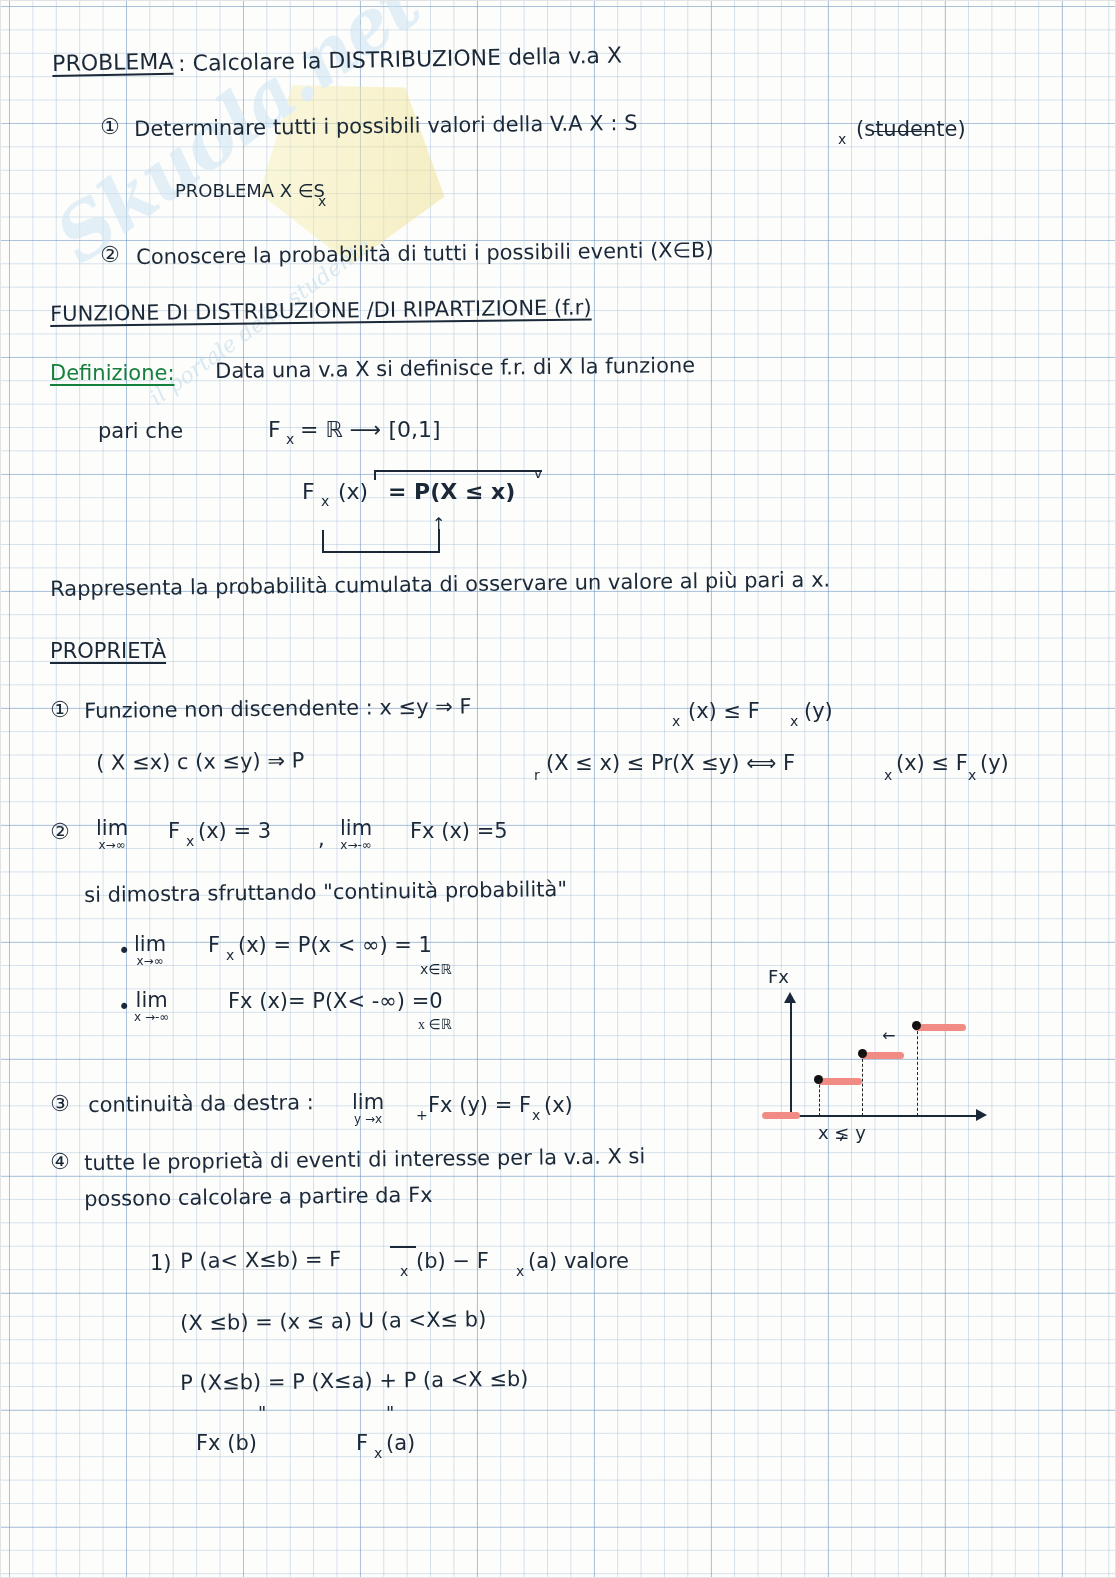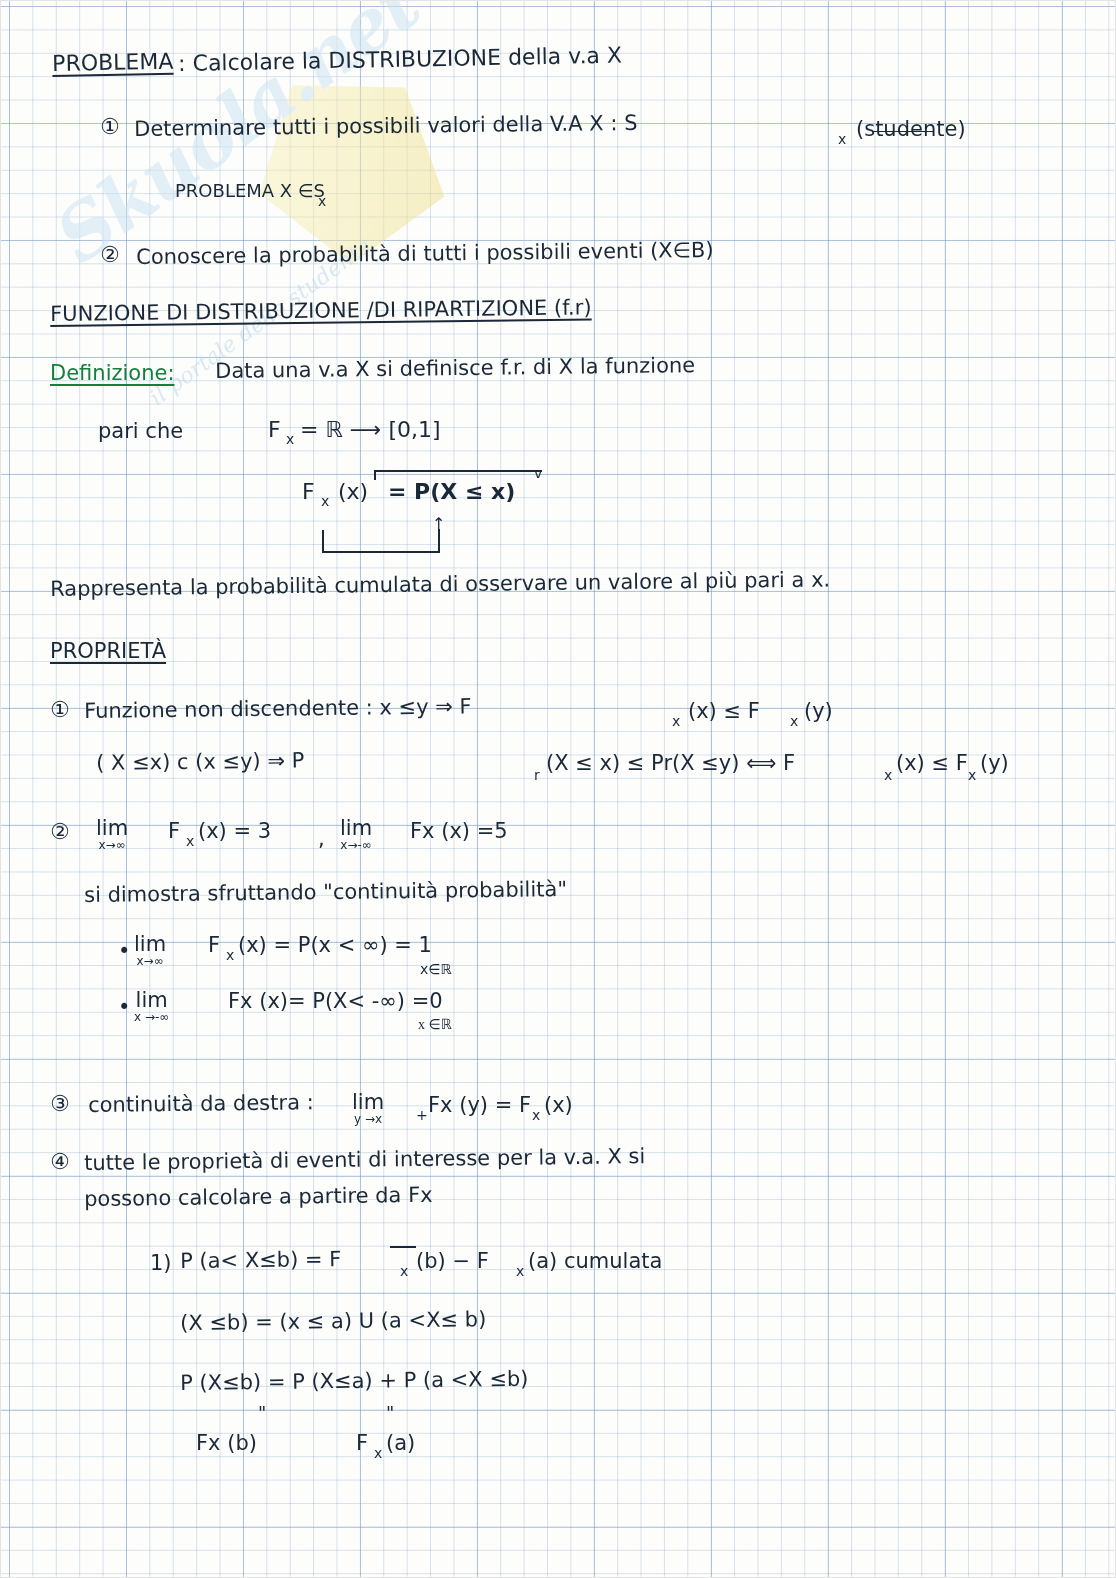--- a/index.html
+++ b/index.html
@@ -273,28 +273,55 @@
   <div class="hw s22" style="left:50px; top:1150px;">④</div>
   <div class="hw s21 tilt2" style="left:84px; top:1152px;">tutte le proprietà di eventi di interesse   per la  v.a.  X   si</div>
   <div class="hw s21 tilt2" style="left:84px; top:1188px;">possono calcolare a partire da Fx</div>
 
   <div class="hw s21" style="left:150px; top:1252px;">1)</div>
   <div class="hw s21 tilt2" style="left:180px; top:1250px;">P (a&lt; X≤b) = F</div>
   <div class="hw s14" style="left:400px; top:1264px;">x</div>
   <div class="rule" style="left:390px; top:1246px; width:26px;"></div>
   <div class="hw s21" style="left:416px; top:1250px;">(b) − F</div>
   <div class="hw s14" style="left:516px; top:1264px;">x</div>
-  <div class="hw s21" style="left:528px; top:1250px;">(a)   cumulata</div>
+  <div class="hw s21" style="left:528px; top:1250px;">(a)   valore</div>
 
   <div class="hw s21 tilt2" style="left:180px; top:1312px;">(X ≤b) = (x ≤ a) U (a &lt;X≤ b)</div>
   <div class="hw s21 tilt2" style="left:180px; top:1372px;">P (X≤b) = P (X≤a) + P (a &lt;X ≤b)</div>
 
   <div class="hw s18" style="left:258px; top:1404px;">"</div>
   <div class="hw s18" style="left:386px; top:1404px;">"</div>
 
   <div class="hw s21" style="left:196px; top:1432px;">Fx (b)</div>
   <div class="hw s21" style="left:356px; top:1432px;">F</div>
   <div class="hw s14" style="left:374px; top:1446px;">x</div>
   <div class="hw s21" style="left:386px; top:1432px;">(a)</div>
 
+  <div id="chart">
+
+    <div style="position:absolute; left:28px; top:18px; width:2px; height:120px; background:#1b2838;"></div>
+    <div style="position:absolute; left:22px; top:14px; width:0; height:0; border-left:6px solid transparent; border-right:6px solid transparent; border-bottom:11px solid #1b2838;"></div>
+
+    <div style="position:absolute; left:28px; top:137px; width:190px; height:2px; background:#1b2838;"></div>
+    <div style="position:absolute; left:214px; top:131px; width:0; height:0; border-top:6px solid transparent; border-bottom:6px solid transparent; border-left:11px solid #1b2838;"></div>
+
+    <div class="hw s18" style="left:6px; top:-10px;">Fx</div>
+
+    <div class="pinkseg" style="left:0px;  top:134px; width:38px;"></div>
+    <div class="pinkseg" style="left:56px; top:100px; width:44px;"></div>
+    <div class="pinkseg" style="left:98px; top:74px;  width:44px;"></div>
+    <div class="pinkseg" style="left:152px;top:46px;  width:52px;"></div>
+
+    <div class="dot" style="left:52px; top:97px;"></div>
+    <div class="dot" style="left:96px; top:71px;"></div>
+    <div class="dot" style="left:150px;top:43px;"></div>
+
+    <div class="dashv" style="left:57px;  top:102px; height:36px;"></div>
+    <div class="dashv" style="left:100px; top:76px;  height:62px;"></div>
+    <div class="dashv" style="left:155px; top:48px;  height:90px;"></div>
+
+    <div class="hw s16" style="left:120px; top:50px;">←</div>
+
+    <div class="hw s18" style="left:56px; top:146px;">x ⪇ y</div>
+  </div>
 
   <div id="page-edge"></div>
 </div>
 
 </body></html>

